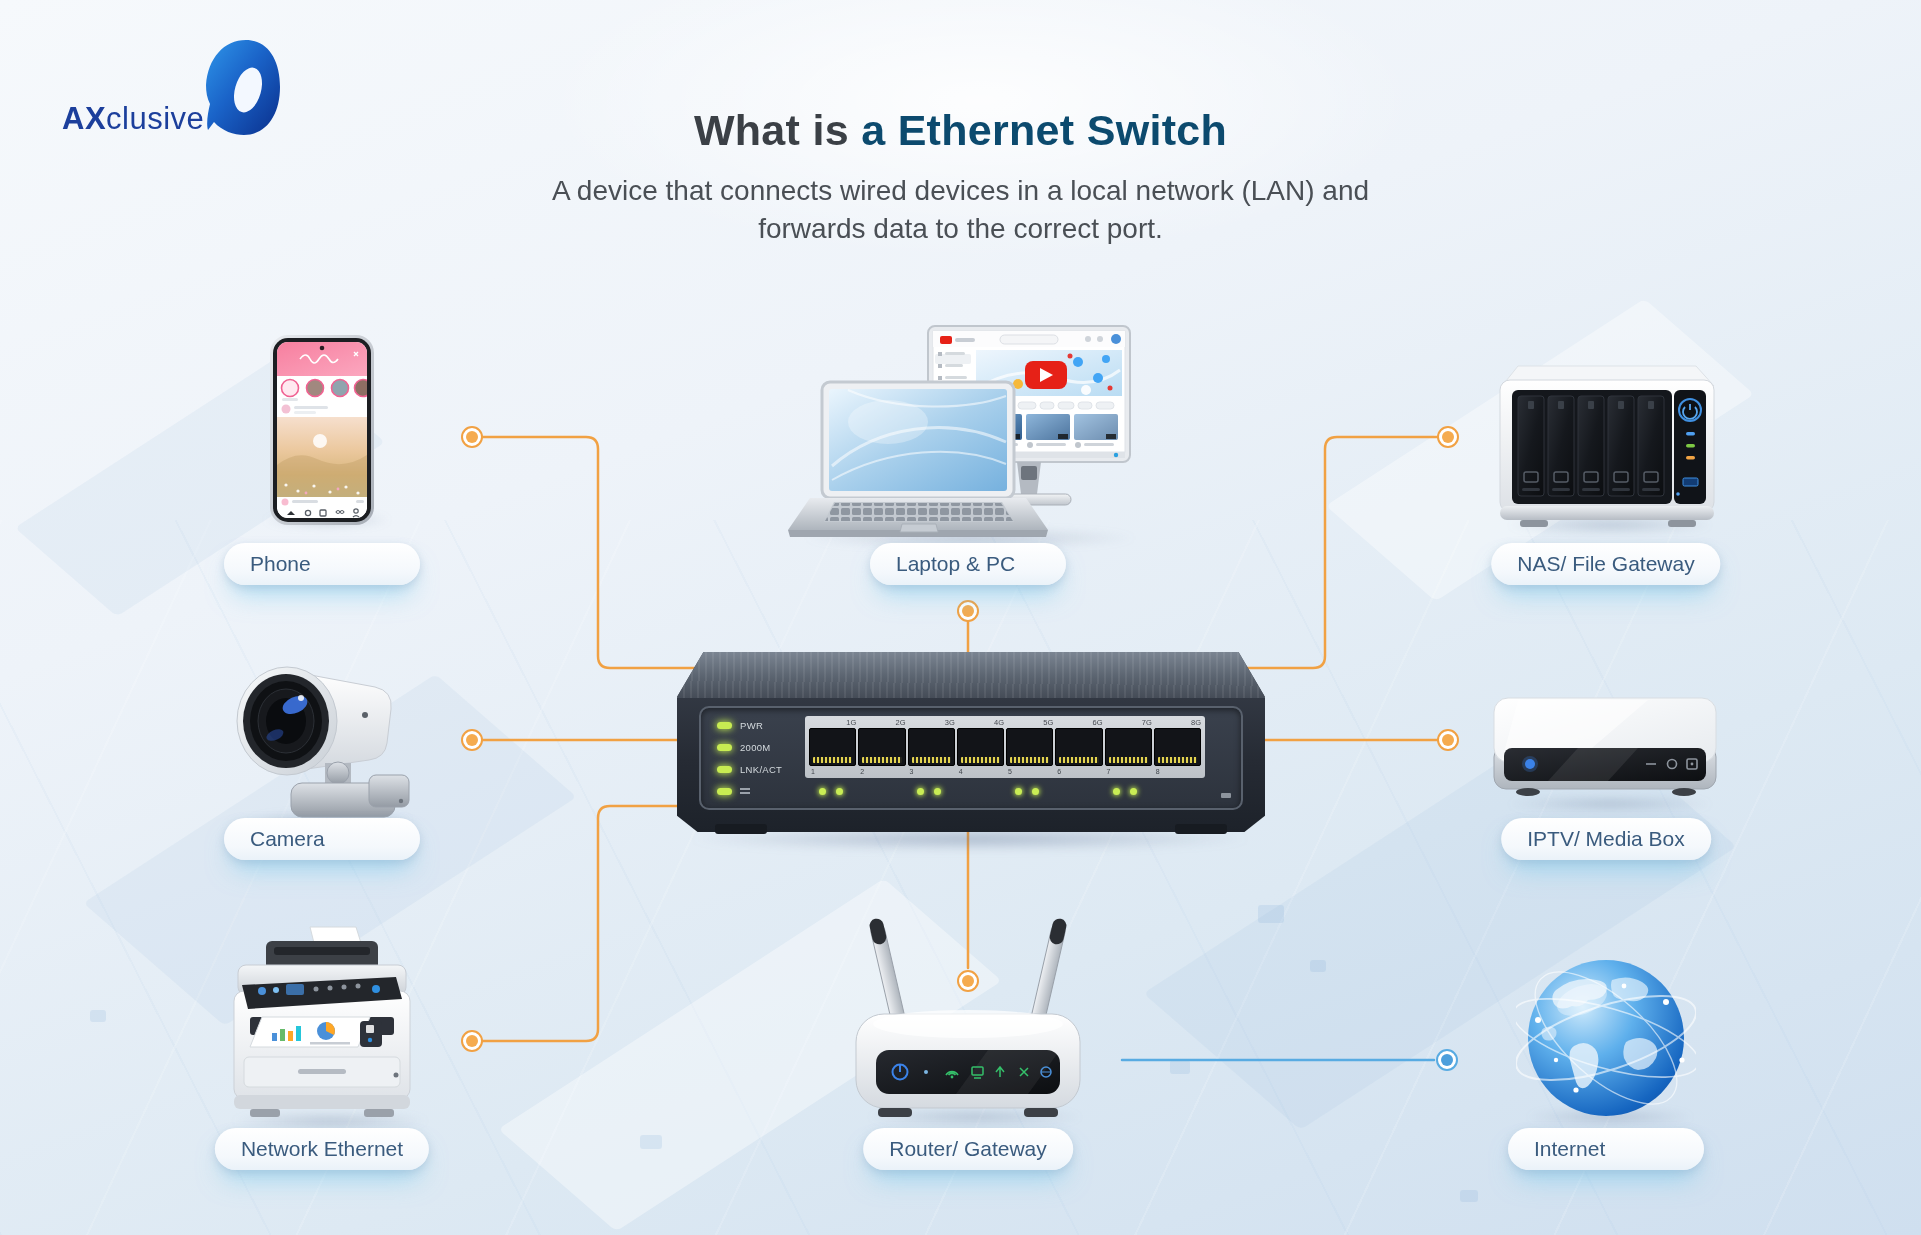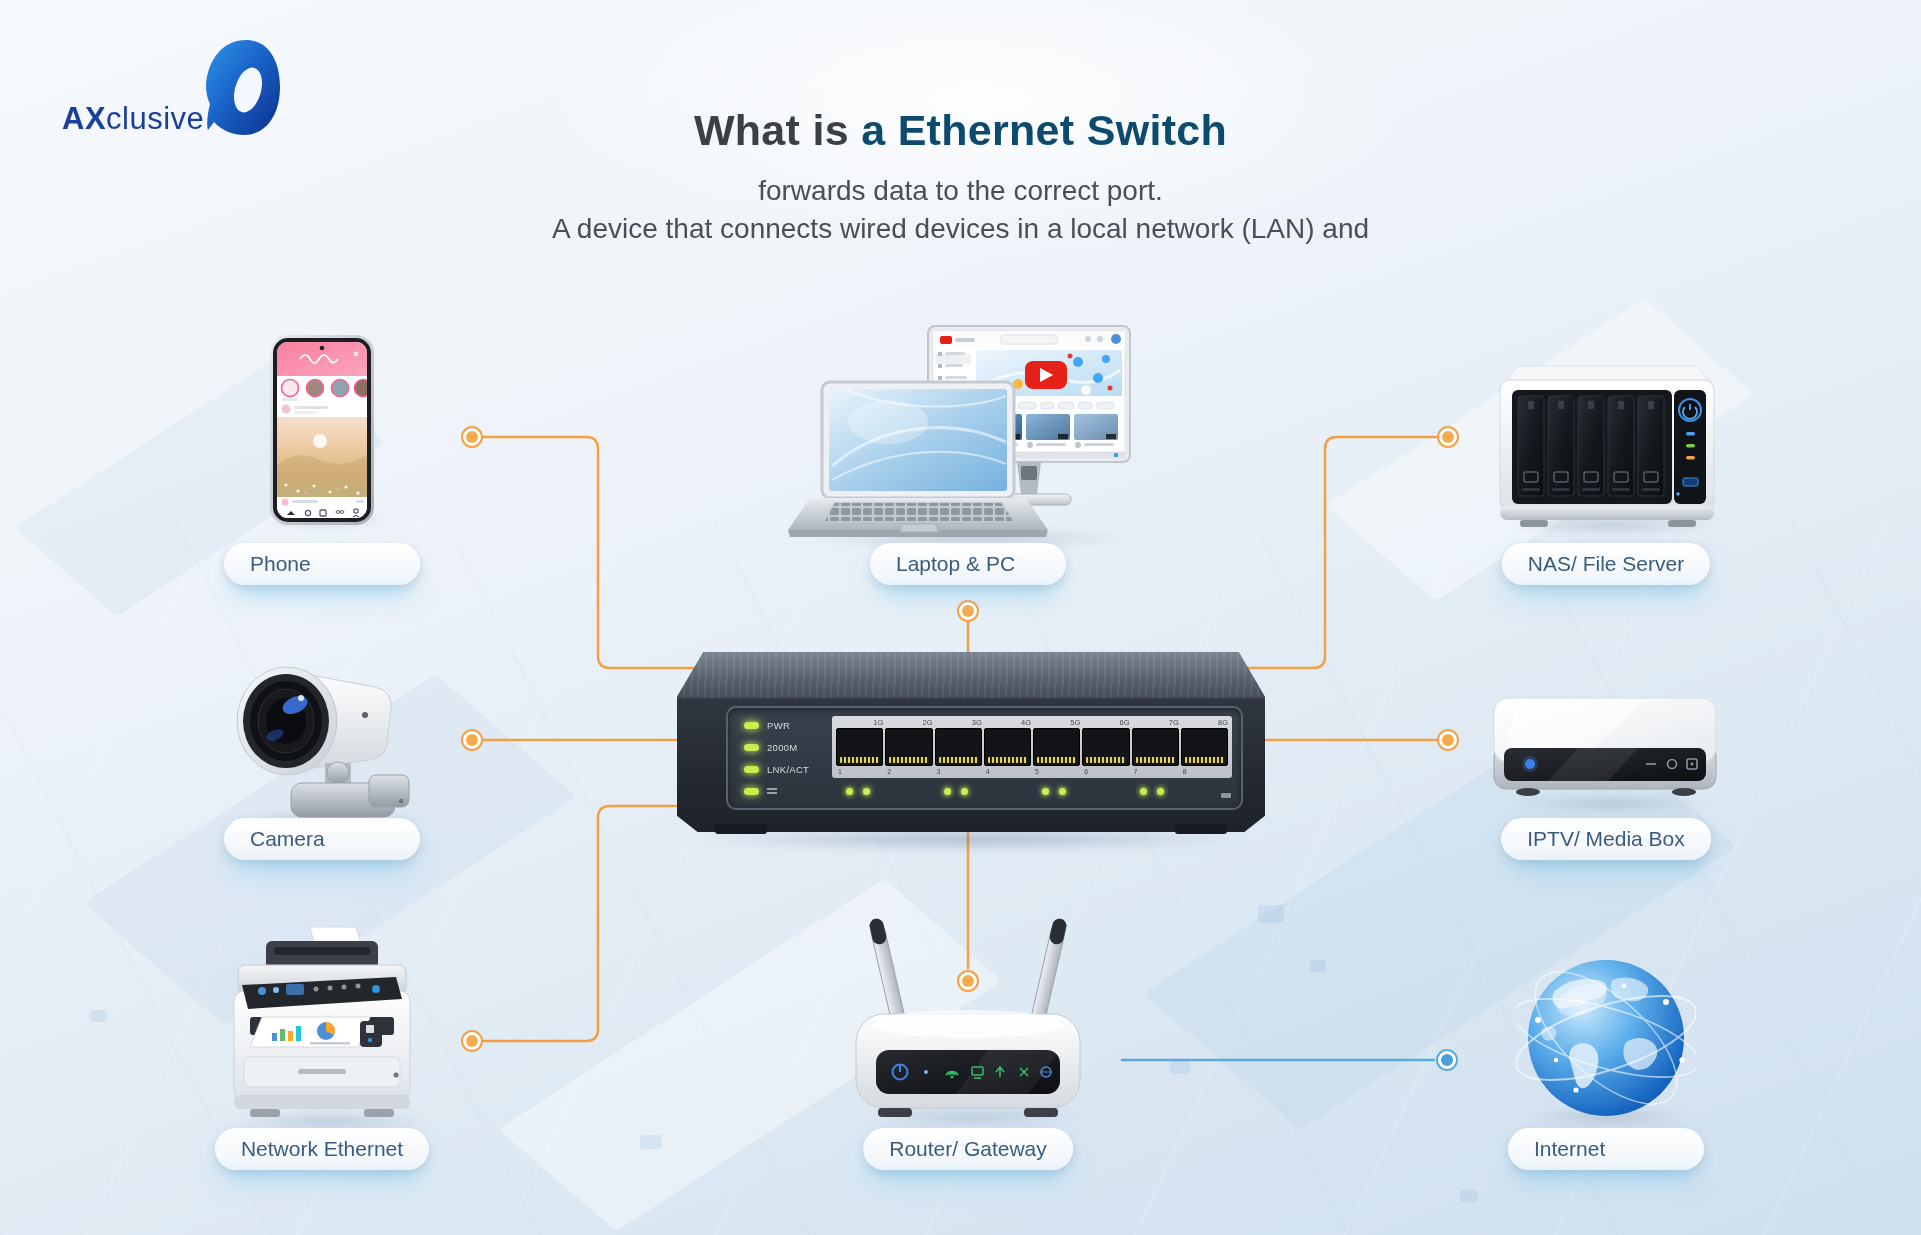--- a/index.html
+++ b/index.html
@@ -56,21 +56,21 @@
   .switch-wrap{ position:absolute; left:677px; top:652px; width:588px; height:180px; z-index:4; }
   .switch-body{ position:absolute; inset:0;
     clip-path:polygon(4.5% 0,95.5% 0,100% 25%,100% 91%,96.5% 100%,3.5% 100%,0 91%,0 25%);
     background:linear-gradient(180deg,#454c57 0%,#333944 22%,#262b34 60%,#1d222a 100%); }
   .switch-top{ position:absolute; left:0; right:0; top:0; height:46px;
     background:repeating-linear-gradient(91deg, rgba(255,255,255,.07) 0 2px, rgba(0,0,0,0) 2px 7px),
                linear-gradient(180deg,#7b8592 0%,#5a636f 55%,#454c57 100%); }
   .switch-panel{ position:absolute; left:22px; right:22px; top:54px; height:104px;
     border:2px solid #59616d; border-radius:10px;
     background:linear-gradient(180deg,#3a414d,#2d333d);
-    box-shadow:inset 0 2px 6px rgba(0,0,0,.5);margin-left:27px; }
+    box-shadow:inset 0 2px 6px rgba(0,0,0,.5); }
   .led-col{ position:absolute; left:16px; top:9px; }
   .led-row{ display:flex; align-items:center; height:16px; margin-bottom:6px; }
   .led{ width:15px; height:7px; border-radius:4px; background:#c8ec52;
     box-shadow:0 0 7px 1px rgba(195,235,80,.9); }
   .led-label{ font-size:9.5px; color:#d4dade; margin-left:8px; letter-spacing:.3px; }
   .led-glyph{ width:10px; height:6px; margin-left:8px;
     background:linear-gradient(#9aa1aa,#9aa1aa) 0 0/10px 2px no-repeat, linear-gradient(#9aa1aa,#9aa1aa) 0 4px/10px 2px no-repeat; }
   .port-strip{ position:absolute; left:104px; top:8px; width:400px; height:62px;
     background:linear-gradient(180deg,#d8dbdf,#bdc2c8); border-radius:3px;
     display:flex; padding:1px 3px; }
@@ -119,22 +119,22 @@
       <path d="M40,2 C62,2 74,22 74,49 C74,77 60,97 38,97 C28,97 16,93 8,84 L2,92 C0,86 2,74 4,66 C1,60 0,54 0,47 C2,20 18,2 40,2 Z" fill="url(#lgA)"></path>
       <ellipse cx="42" cy="52" rx="13" ry="23" transform="rotate(16 42 52)" fill="#f3f8ff"></ellipse>
     </svg>
   </div>
 
   <div class="title">
     <span>What is</span>
     <span class="accent">a Ethernet Switch</span>
   </div>
   <div class="subtitle">
+    <div>A device that connects wired devices in a local network (LAN) and</div>
     <div>forwards data to the correct port.</div>
-    <div>A device that connects wired devices in a local network (LAN) and</div>
   </div>
 
   <svg class="lines" width="1921" height="1235" viewBox="0 0 1921 1235">
     <g fill="none" stroke="#F1A143" stroke-width="2.5" stroke-linecap="round">
       <path d="M482,437 H586 Q598,437 598,449 V656 Q598,668 610,668 H712"></path>
       <path d="M968,620 V662"></path>
       <path d="M1438,437 H1337 Q1325,437 1325,449 V656 Q1325,668 1313,668 H1235"></path>
       <path d="M482,740 H690"></path>
       <path d="M1438,740 H1256"></path>
       <path d="M482,1041 H586 Q598,1041 598,1029 V818 Q598,806 610,806 H688"></path>
@@ -725,20 +725,20 @@
         <circle cx="60" cy="140" r="2.6"></circle>
           <circle cx="108" cy="36" r="2.4"></circle>
           <circle cx="40" cy="110" r="2.2"></circle>
       </g>
       <ellipse cx="66" cy="50" rx="26" ry="14" transform="rotate(-20 66 50)" fill="#ffffff" opacity=".35"></ellipse>
     </svg>
   </div>
 
   <div class="pill" style="left:322px;top:543px;">Phone</div>
   <div class="pill" style="left:968px;top:543px;">Laptop &amp; PC</div>
-  <div class="pill" style="left:1606px;top:543px;">NAS/ File Server</div>
+  <div class="pill" style="left:1606px;top:543px;">NAS/ File Gateway</div>
   <div class="pill" style="left:322px;top:818px;">Camera</div>
   <div class="pill" style="left:1606px;top:818px;">IPTV/ Media Box</div>
   <div class="pill" style="left:322px;top:1128px;">Network Ethernet</div>
   <div class="pill" style="left:968px;top:1128px;">Router/ Gateway</div>
   <div class="pill" style="left:1606px;top:1128px;">Internet</div>
 
 </div>
 
 </body></html>

